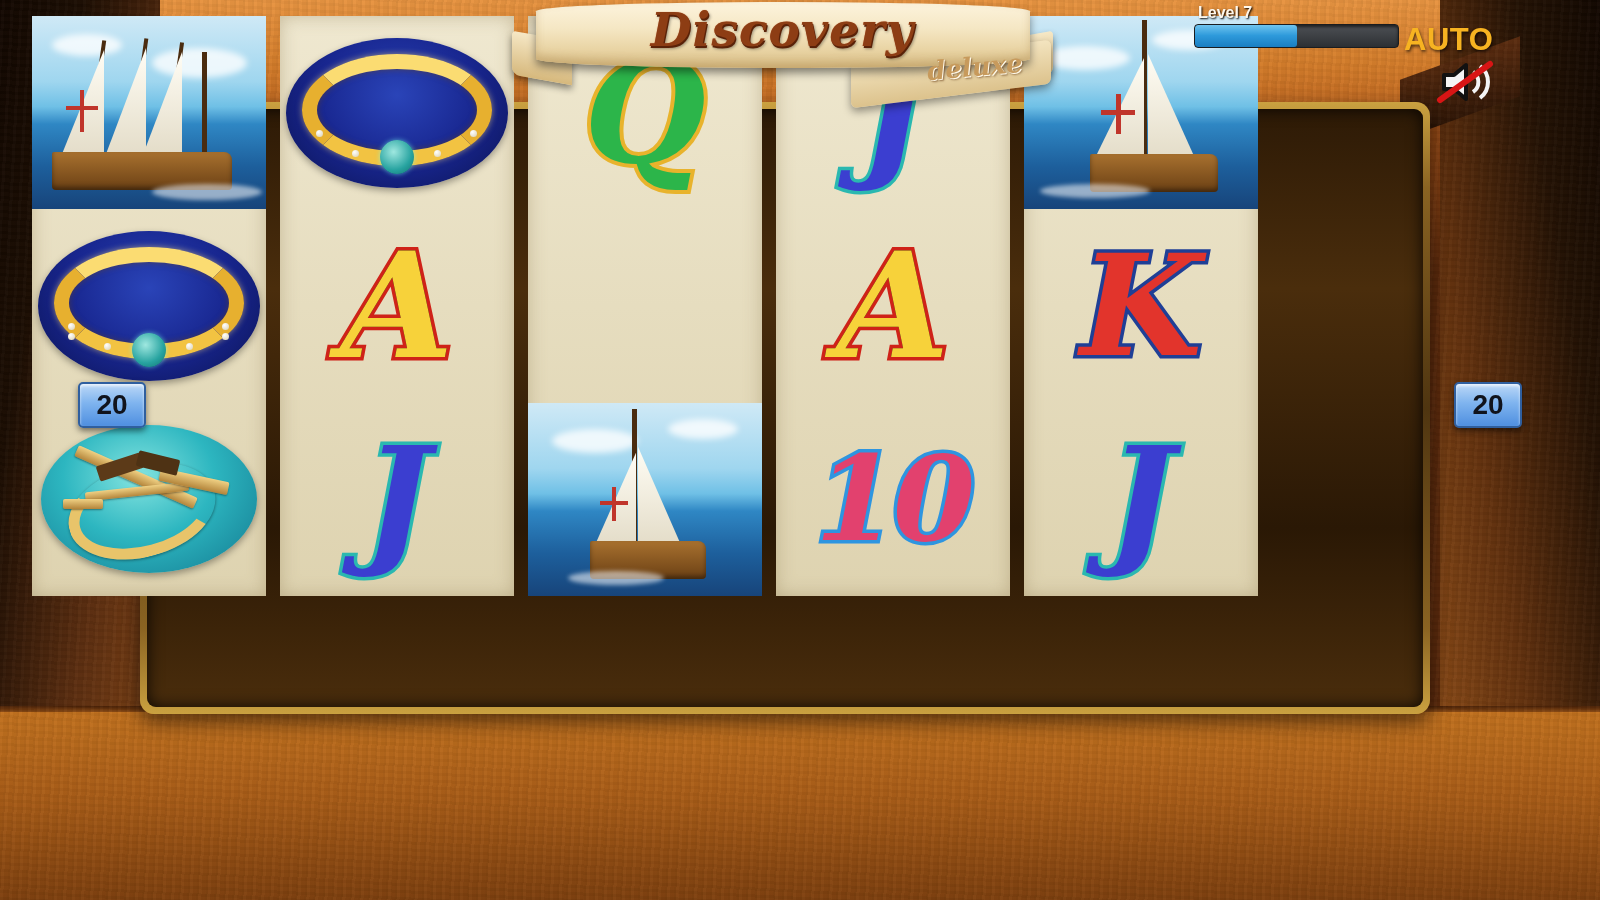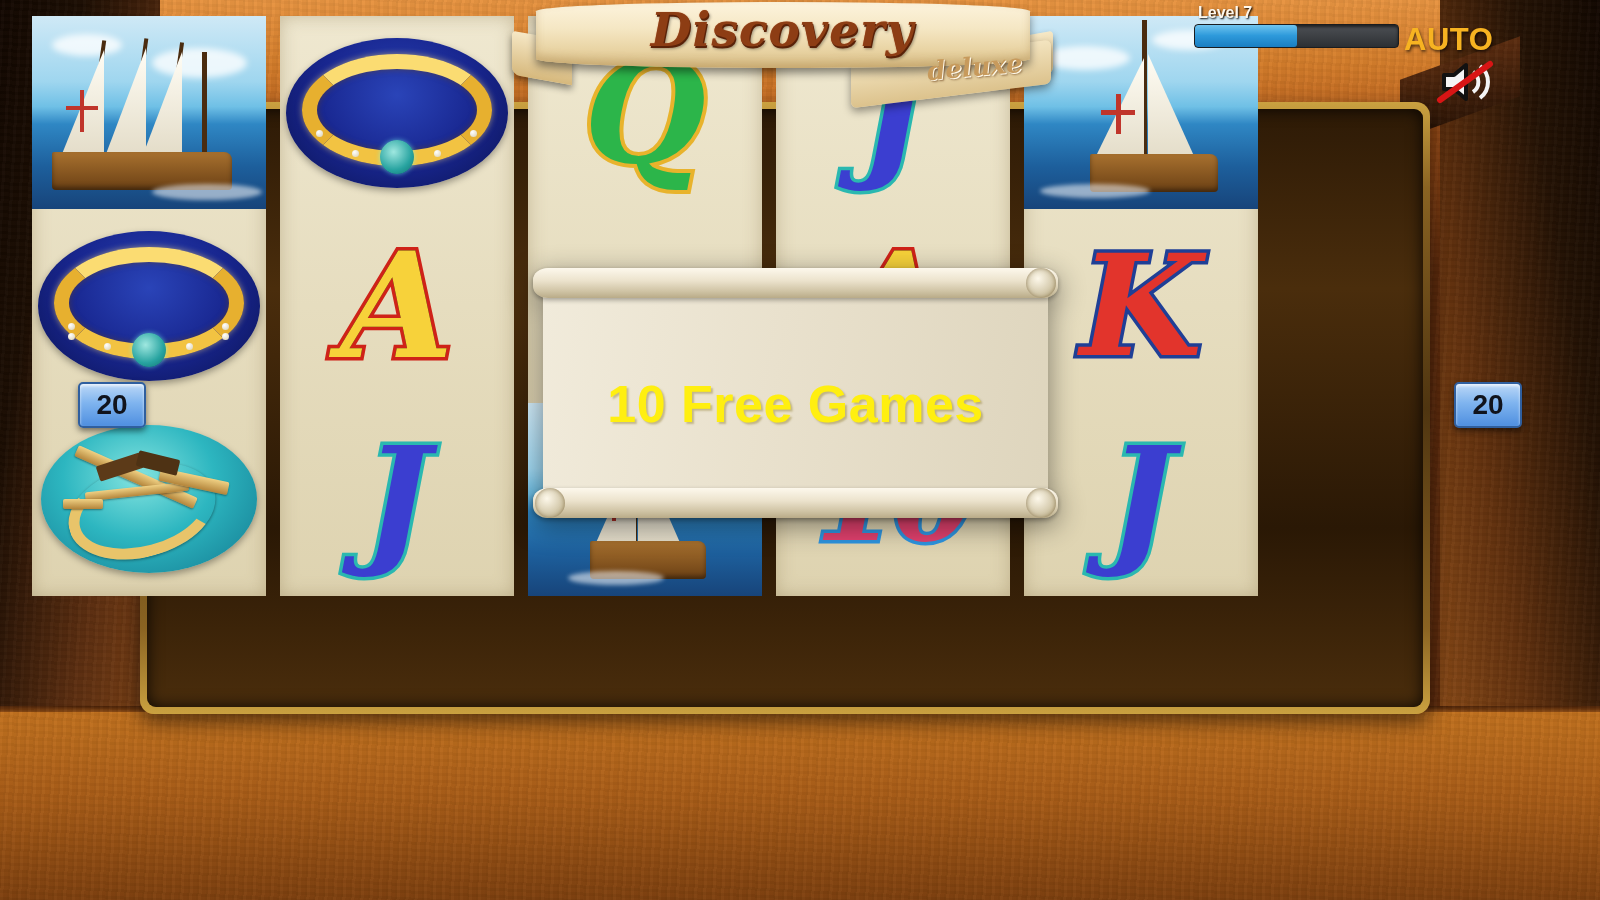--- a/index.html
+++ b/index.html
@@ -416,29 +416,20 @@
       </div>
       <div class="cell">
         <span class="card-sym s-J">J</span>
       </div>
     </div>
   </div>
 
   <div class="payline left">20</div>
   <div class="payline right">20</div>
 
-  <div class="scroll-overlay">
-    <div class="scroll-sheet"></div>
-    <div class="scroll-roll top"></div>
-    <div class="scroll-roll bot"></div>
-    <div class="roll-cap" style="right:2px;top:6px;"></div>
-    <div class="roll-cap" style="right:2px;bottom:6px;"></div>
-    <div class="roll-cap" style="left:2px;bottom:6px;"></div>
-    <div class="scroll-text">10 Free Games</div>
-  </div>
 
   <div class="deck">
 
     
 
     
 
     
 
     

